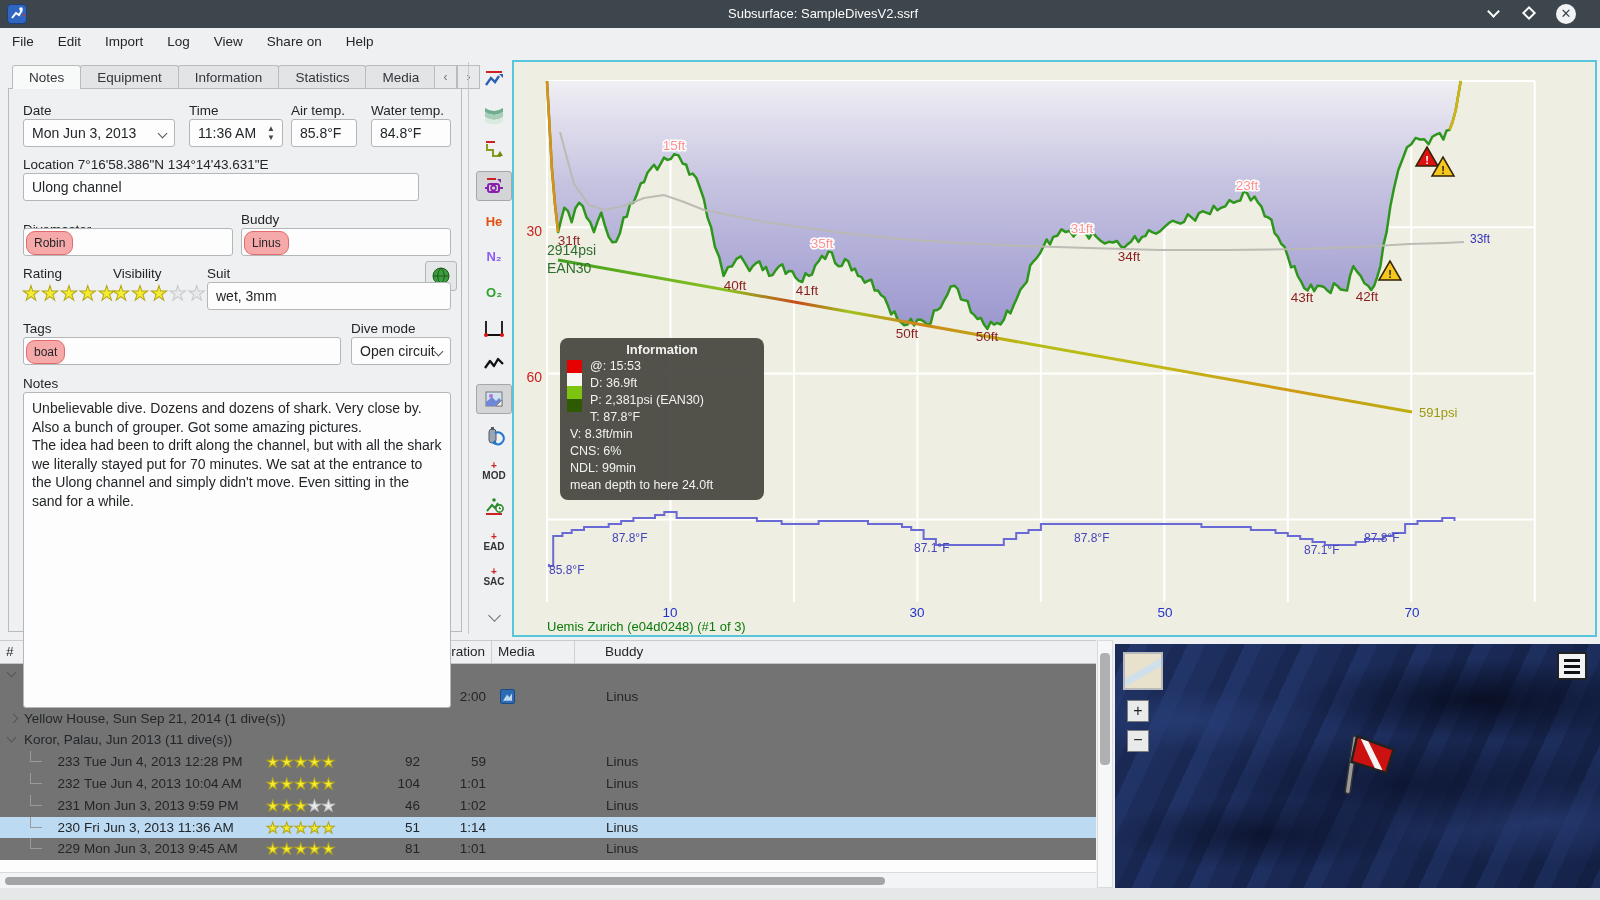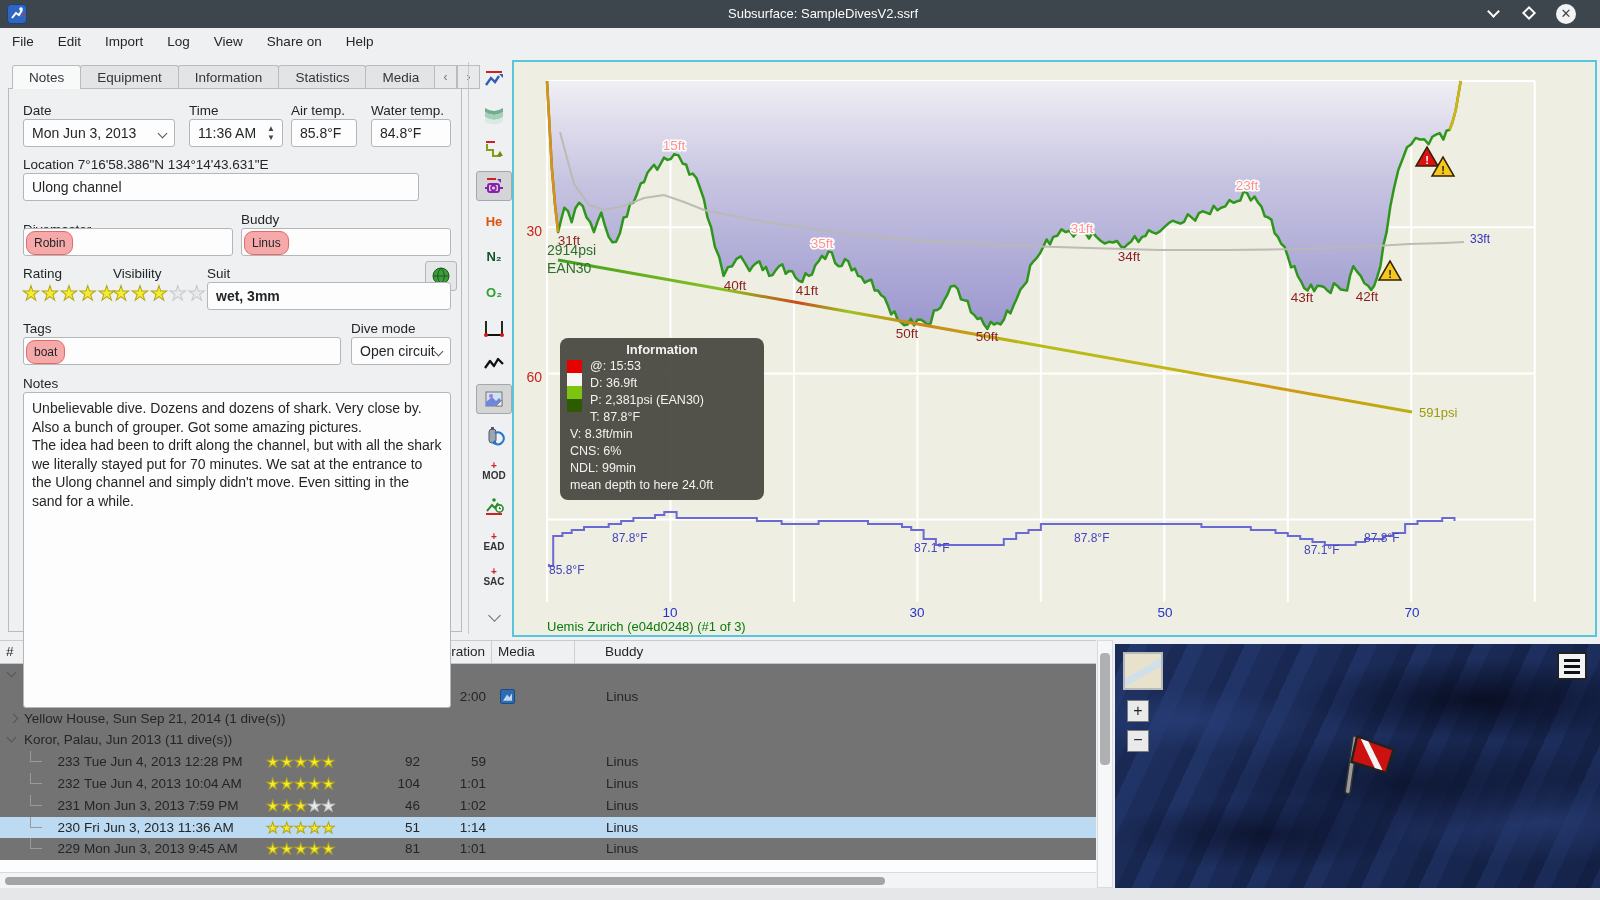--- a/index.html
+++ b/index.html
@@ -192,21 +192,21 @@
   <div class="flabel" style="left:232px; top:123px;">Buddy</div>
   <div class="finput" style="left:232px; top:139px; width:210px;">
     <span class="pill" style="margin-left:-6px;">Linus</span>
   </div>
 
   <div class="flabel" style="left:14px; top:177px;">Rating</div>
   <div class="stars" style="left:13px; top:192px;" id="rating-stars"><span class="star-on">★</span><span class="star-on">★</span><span class="star-on">★</span><span class="star-on">★</span><span class="star-on">★</span></div>
   <div class="flabel" style="left:104px; top:177px;">Visibility</div>
   <div class="stars" style="left:103px; top:192px;" id="visibility-stars"><span class="star-on">★</span><span class="star-on">★</span><span class="star-on">★</span><span class="star-off">★</span><span class="star-off">★</span></div>
   <div class="flabel" style="left:198px; top:177px;">Suit</div>
-  <div class="finput" style="left:198px; top:193px; width:244px;font-weight:bold;"><span>wet, 3mm</span></div>
+  <div class="finput" style="left:198px; top:193px; width:244px;"><span>wet, 3mm</span></div>
 
   <div class="flabel" style="left:14px; top:232px;">Tags</div>
   <div class="finput" style="left:14px; top:248px; width:318px;">
     <span class="pill" style="margin-left:-6px;">boat</span>
   </div>
   <div class="flabel" style="left:342px; top:232px;">Dive mode</div>
   <div class="finput" style="left:342px; top:248px; width:100px;">
     <span>Open circuit</span><span class="combo-arrow"></span>
   </div>
 
@@ -245,21 +245,21 @@
         <rect x="5" y="9" width="11" height="8" rx="2" stroke="#8a1fae" stroke-width="2" fill="none"></rect>
         <circle cx="10.5" cy="13" r="2.4" stroke="#8a1fae" stroke-width="1.6" fill="none"></circle>
         <path d="M14 4 l4 4 v-4 z" fill="#8a1fae"></path>
         <path d="M2 13 h3 M16 13 h4" stroke="#8a1fae" stroke-width="2"></path>
       </svg>
     </div>
     <div class="tbtn">
       <span class="ticon-label" style="color: rgb(224, 80, 16);">He</span>
     </div>
     <div class="tbtn">
-      <span class="ticon-label" style="color: #14532d;">N₂</span>
+      <span class="ticon-label" style="color: #8b5cf6;">N₂</span>
     </div>
     <div class="tbtn">
       <span class="ticon-label" style="color: rgb(47, 160, 48);">O₂</span>
     </div>
     <div class="tbtn">
       <svg width="22" height="22" viewBox="0 0 22 22">
         <path d="M3 4 V18 M19 4 V18 M3 18 H19" stroke="#111" stroke-width="1.8" fill="none"></path>
         <circle cx="3" cy="18" r="2" fill="#dd1111"></circle>
         <circle cx="19" cy="18" r="2" fill="#dd1111"></circle>
       </svg>
@@ -468,21 +468,21 @@
           <div class="dc r">104</div>
           <div class="dc r">1:01</div>
           <div class="dc"></div>
           <div class="dc buddy">Linus</div>
         </div>
       </div>
       <div class="dl-row">
         <span class="treelink"></span>
         <div class="dive-cells">
           <div class="dc num">231</div>
-          <div class="dc">Mon Jun 3, 2013 7:59 PM</div>
+          <div class="dc">Mon Jun 3, 2013 9:59 PM</div>
           <div class="dc stars-cell"><span class="star-on">★</span><span class="star-on">★</span><span class="star-on">★</span><span class="star-off">★</span><span class="star-off">★</span></div>
           <div class="dc r">46</div>
           <div class="dc r">1:02</div>
           <div class="dc"></div>
           <div class="dc buddy">Linus</div>
         </div>
       </div>
       <div class="dl-row selected">
         <span class="treelink"></span>
         <div class="dive-cells">

